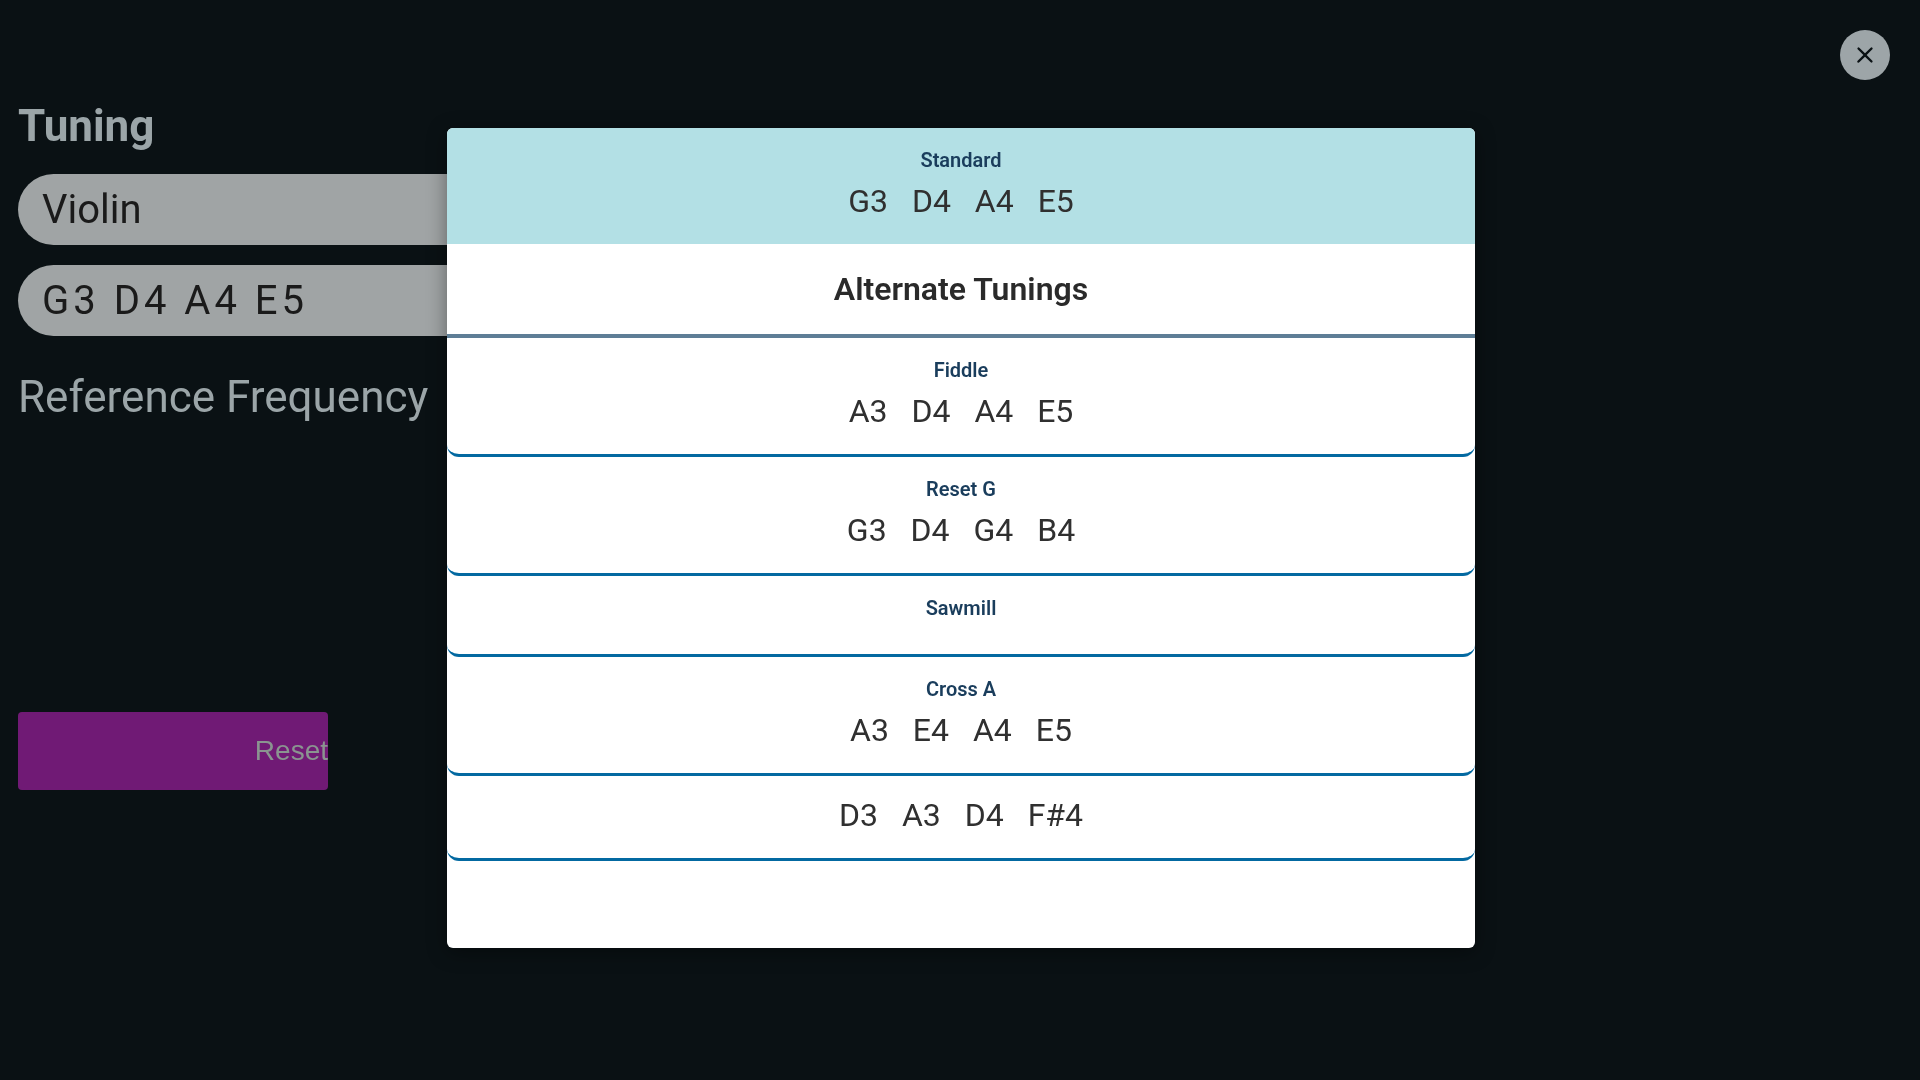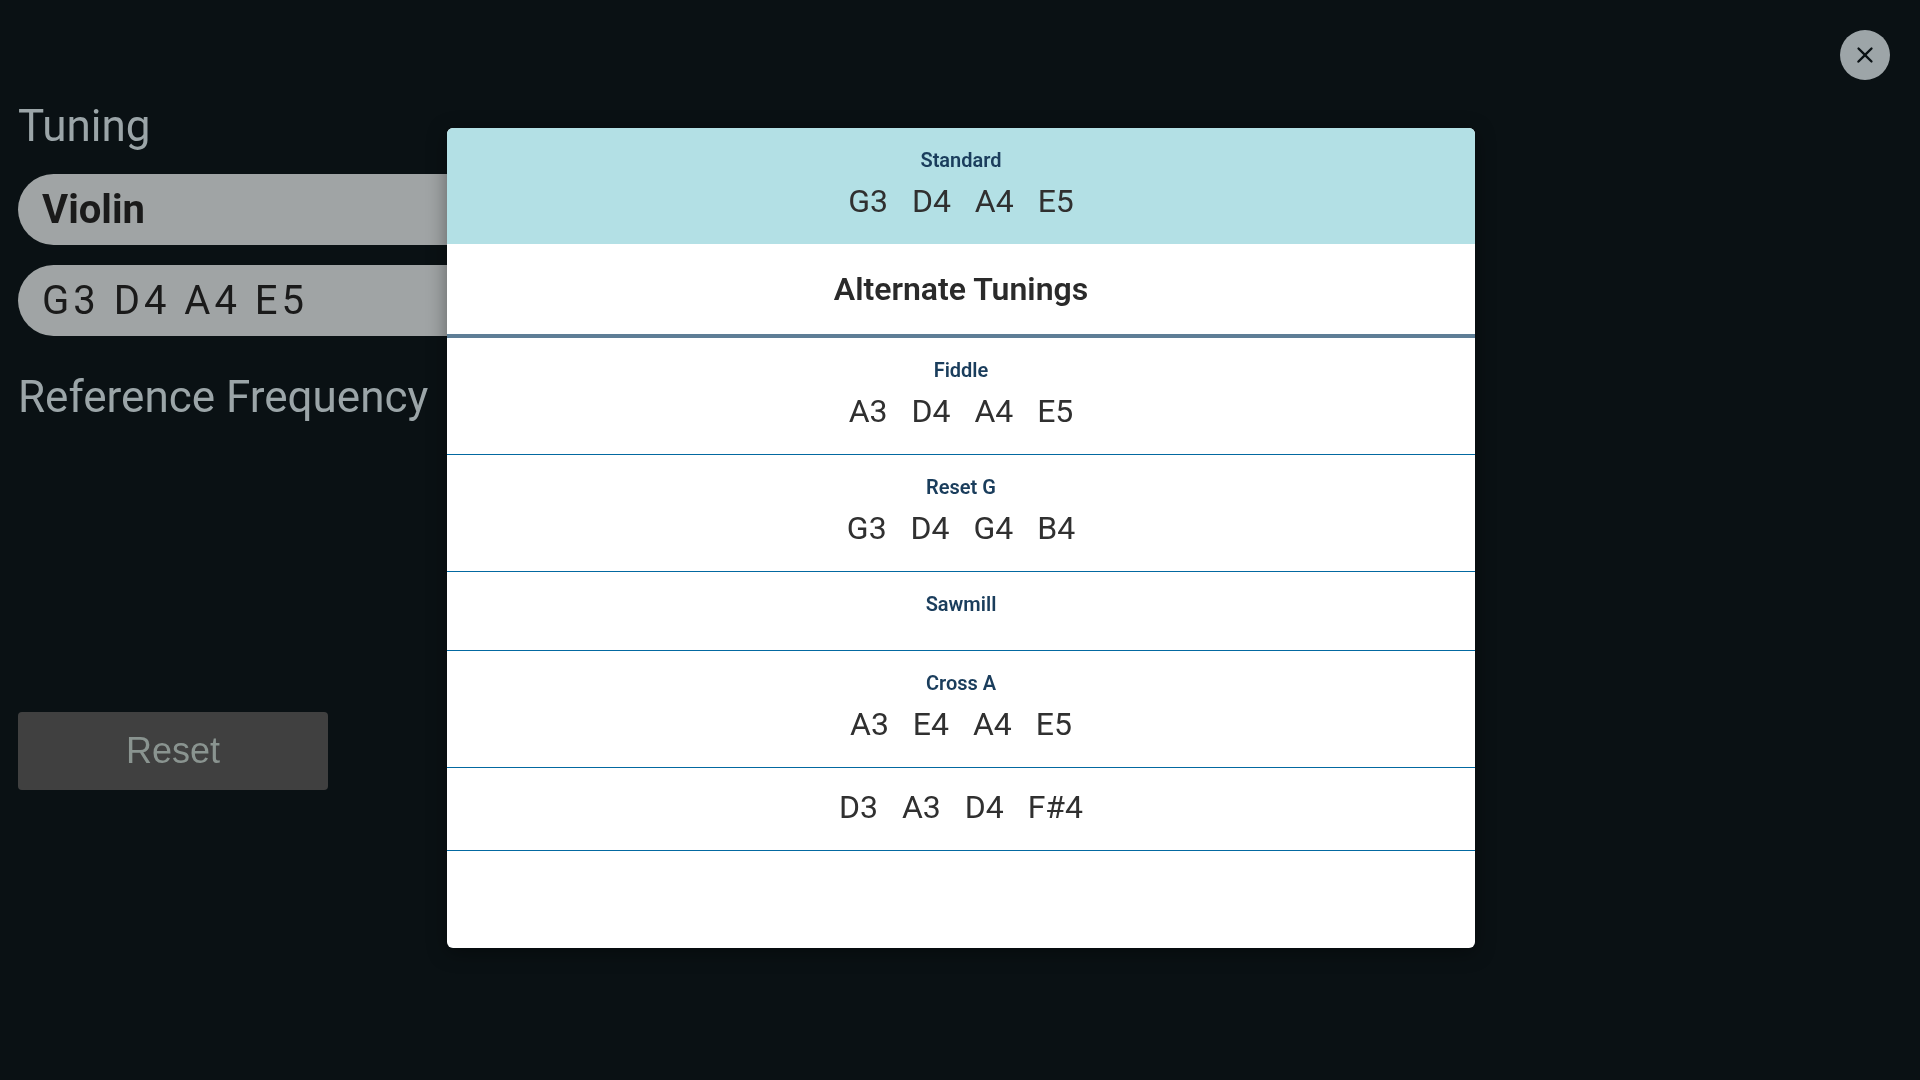--- a/index.html
+++ b/index.html
@@ -22,36 +22,36 @@
       top: 0;
       left: 0;
       width: 100%;
       height: 100%;
       padding: 100px 18px 0;
     }
     
     .heading {
       color: #9ba5a8;
       font-size: 44px;
-      font-weight: 400;
+      font-weight: 700;
       margin-bottom: 22px;
     }
     
     .pill-field {
       background: #a0a4a5;
       border-radius: 40px;
       padding: 12px 24px;
       margin-bottom: 20px;
       width: 490px;
     }
     
     .pill-field-text {
       color: #1a1a1a;
       font-size: 40px;
-      font-weight: 700;
+      font-weight: 400;
     }
     
     .pill-field-notes {
       color: #1a1a1a;
       font-size: 40px;
       font-weight: 400;
       letter-spacing: 4px;
     }
     
     .ref-freq-heading {
@@ -60,27 +60,28 @@
       font-weight: 400;
       margin-top: 35px;
     }
     
     .reset-button {
       position: absolute;
       bottom: 290px;
       left: 18px;
       width: 310px;
       height: 78px;
-      background: #404040;
+      background: #701a75;
       color: #8a9490;
       border: none;
-      font-size: 36px;
+      font-size: 28px;
       font-weight: 400;
       cursor: pointer;
       border-radius: 4px;
+      text-align: right;
     }
     
     .close-button {
       position: absolute;
       top: 30px;
       right: 30px;
       width: 50px;
       height: 50px;
       background: #9da5a8;
       border: none;
@@ -141,21 +142,22 @@
     .section-header {
       text-align: center;
       color: #2a2a2a;
       font-size: 32px;
       font-weight: 600;
       padding: 26px 17px;
       border-bottom: 4px solid #5e7e96;
     }
     
     .alternate-list .tuning-option {
-      border-bottom: 1px solid #0369a1;
+      border-bottom: 3px solid #0369a1;
+      border-radius: 12px;
     }
   </style>
 </head>
 <body>
 
 <div class="background-panel">
   <div class="heading">Tuning</div>
 
   <div class="pill-field">
     <span class="pill-field-text">Violin</span>

